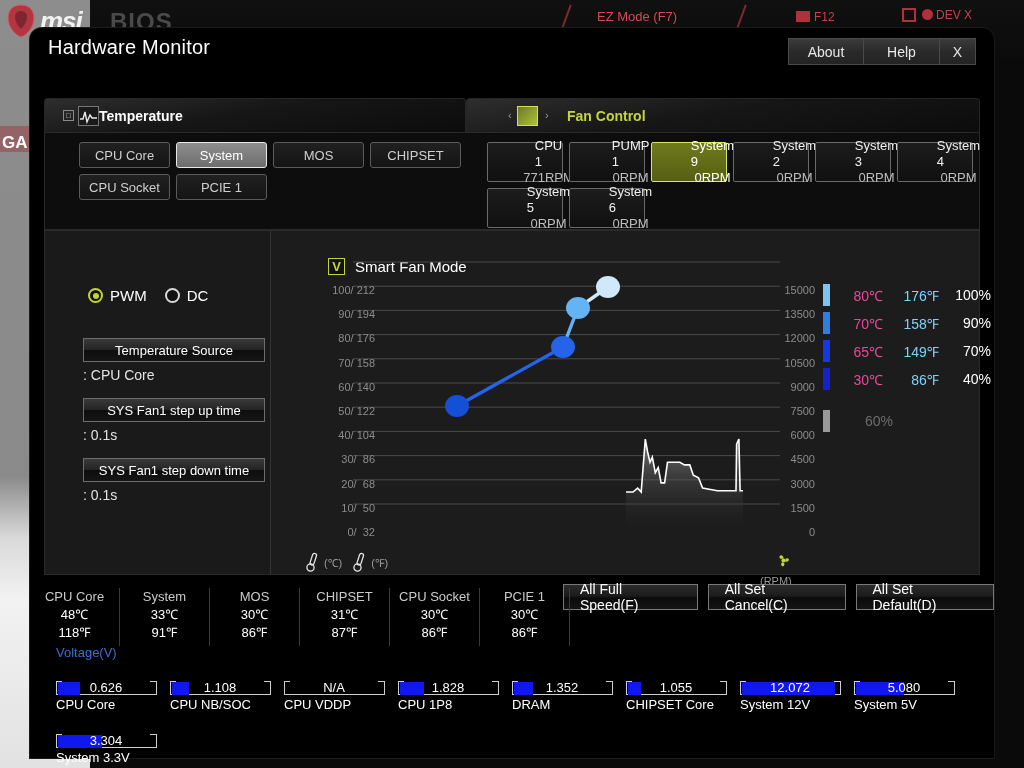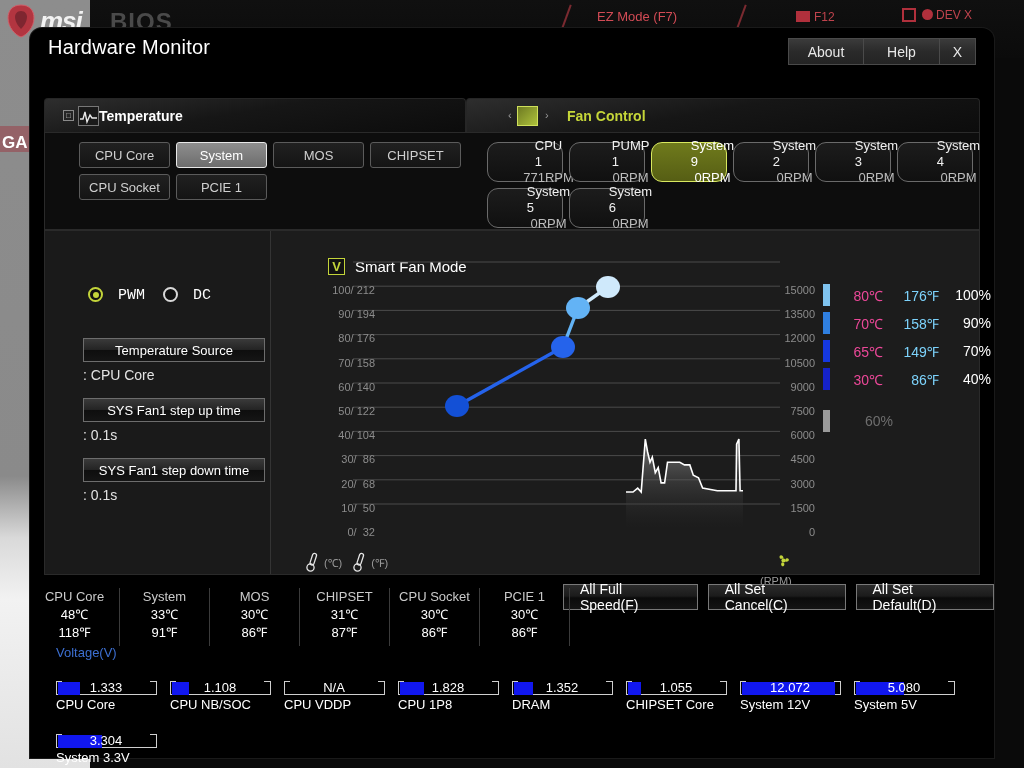--- a/index.html
+++ b/index.html
@@ -121,21 +121,21 @@
     display: flex; align-items: center; justify-content: center;
     cursor: pointer;
   }
   .tbtn.active {
     background: linear-gradient(180deg,#8e8e8e 0%,#6d6d6d 100%);
     border-color: #e8e8e8; color: #ffffff;
   }
   .fbtn {
     width: 76px; height: 40px;
     background: linear-gradient(180deg,#1c1c1c 0%,#101010 100%);
-    border: 1px solid #6a6a6a; border-radius: 11px;
+    border: 1px solid #6a6a6a; border-radius: 2px;
     display: flex; flex-direction: column; align-items: center; justify-content: center;
     cursor: pointer;
     padding-left: 47px;
   }
   .fbtn .fb-name { font-size: 13px; color: #f0f0f0; line-height: 16px; }
   .fbtn .fb-rpm  { font-size: 13px; color: #bdbdbd; line-height: 16px; }
   .fbtn.active {
     background: linear-gradient(180deg,#6f7a1c 0%,#565e14 100%);
     border-color: #d8e85f;
   }
@@ -144,21 +144,21 @@
   
   .body-panel {
     position: absolute; left: 14px; top: 202px; width: 936px; height: 345px;
     background: #1c1c1c; border: 1px solid #2a2a2a;
   }
   .left-col {
     position: absolute; left: 0; top: 0; width: 226px; height: 343px;
     background: #1a1a1a; border-right: 1px solid #343434;
   }
   .radios { position: absolute; left: 43px; top: 56px; display: flex; gap: 18px; align-items: center; }
-  .radio { display: flex; align-items: flex-start; gap: 15px; cursor: pointer; font-family: Liberation Mono, monospace; }
+  .radio { display: flex; align-items: center; gap: 7px; cursor: pointer; }
   .rdot {
     width: 15px; height: 15px; border-radius: 50%;
     border: 2px solid #c3d43a; background: #111;
     display: flex; align-items: center; justify-content: center;
   }
   .rdot.off { border-color: #d8d8d8; }
   .rdot i { width: 6px; height: 6px; border-radius: 50%; background: #c3d43a; display: block; }
   .rlabel { font-size: 15px; color: #ffffff; }
 
   .lfield { position: absolute; left: 38px; width: 182px; }
@@ -526,21 +526,21 @@
 
 <div class="volt-title">Voltage(V)</div>
 <div class="volt-row" id="volt-row-1" style="left:56px; top:665px;">
     <div class="volt-item" style="width: 114px;">
       <div class="vbracket-l" style="left:0"></div>
       <div class="vbracket-r" style="left:100px"></div>
       <div class="vtop" style="left:0;width:6px"></div>
       <div class="vtop" style="left:94px;width:7px"></div>
       <div class="vbase" style="left:0;width:100px"></div>
       <div class="vfill" style="left:2px;width:22px"></div>
-      <div class="vval" style="left:0;width:100px">1.333</div>
+      <div class="vval" style="left:0;width:100px">0.626</div>
       <div class="vname" style="left:0">CPU Core</div>
     </div>
     <div class="volt-item" style="width: 114px;">
       <div class="vbracket-l" style="left:0"></div>
       <div class="vbracket-r" style="left:100px"></div>
       <div class="vtop" style="left:0;width:6px"></div>
       <div class="vtop" style="left:94px;width:7px"></div>
       <div class="vbase" style="left:0;width:100px"></div>
       <div class="vfill" style="left:2px;width:17px"></div>
       <div class="vval" style="left:0;width:100px">1.108</div>

